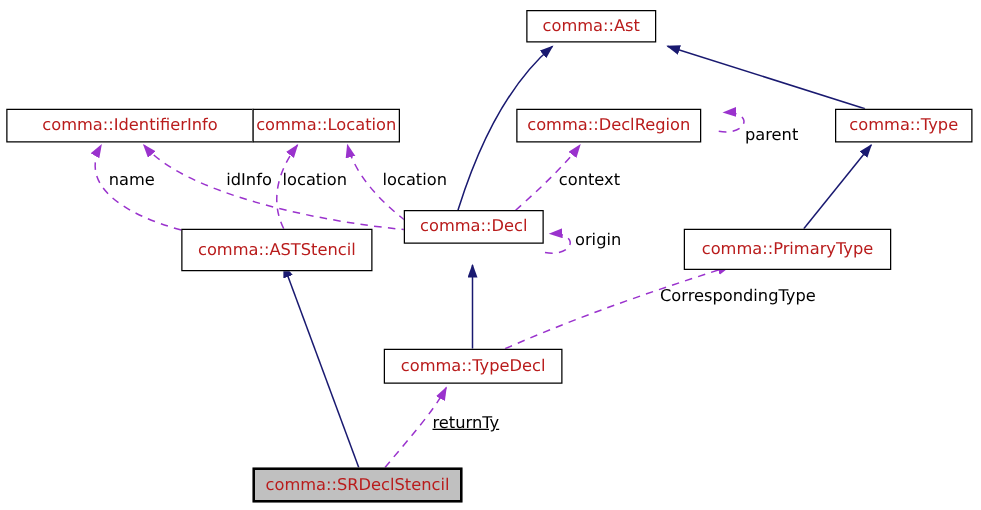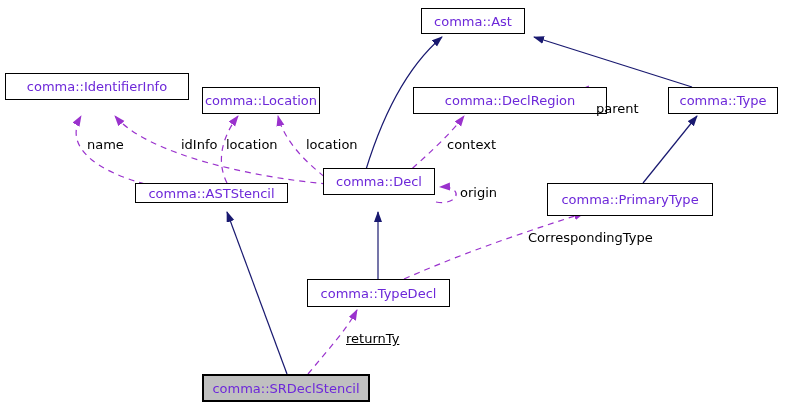--- a/index.html
+++ b/index.html
@@ -19,42 +19,42 @@
   }
   .node {
     position: absolute;
     box-sizing: border-box;
     border: 1px solid #000000;
     background: #ffffff;
     display: flex;
     align-items: center;
     justify-content: center;
     font-size: 13px;
-    color: #6d28d9;
+    color: #b91c1c;
     white-space: nowrap;
     cursor: pointer;
   }
   .node.current {
     background: #c0c0c0;
     border-width: 2px;
     cursor: default;
   }
   .edge-label {
     position: absolute;
     font-size: 13px;
     color: #000000;
     white-space: nowrap;
   }
   
   #n-ast            { left: 421px; top: 8px;   width: 104px; height: 26px; }
-  #n-identifierinfo { left: 5px;   top: 73px;  width: 184px; height: 27px; }
+  #n-identifierinfo { left: 5px;   top: 87px;  width: 198px; height: 27px; }
   #n-location       { left: 202px; top: 87px;  width: 118px; height: 27px; }
-  #n-declregion     { left: 413px; top: 87px;  width: 194px; height: 27px; }
+  #n-declregion     { left: 413px; top: 87px;  width: 148px; height: 27px; }
   #n-type           { left: 668px; top: 87px;  width: 110px; height: 27px; text-align: center; }
-  #n-aststencil     { left: 135px; top: 183px; width: 153px; height: 20px; }
+  #n-aststencil     { left: 145px; top: 183px; width: 153px; height: 34px; }
   #n-decl           { left: 323px; top: 168px; width: 112px; height: 27px; }
   #n-primarytype    { left: 547px; top: 183px; width: 166px; height: 33px; }
   #n-typedecl       { left: 307px; top: 279px; width: 143px; height: 28px; }
   #n-srdeclstencil  { left: 202px; top: 374px; width: 168px; height: 28px; }
   
   #l-name       { left: 87px;  top: 137px; }
   #l-idinfo     { left: 181px; top: 137px; }
   #l-location1  { left: 226px; top: 137px; }
   #l-location2  { left: 306px; top: 137px; }
   #l-context    { left: 447px; top: 137px; }

